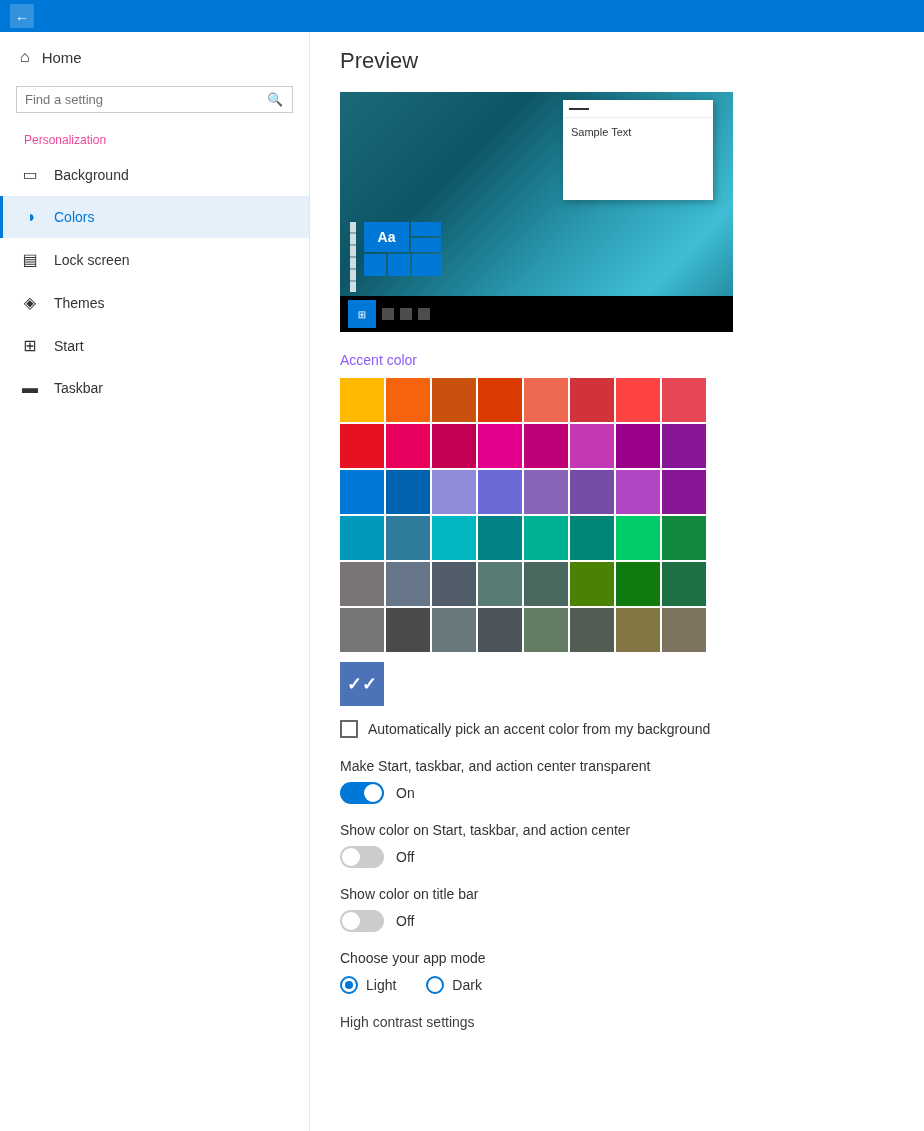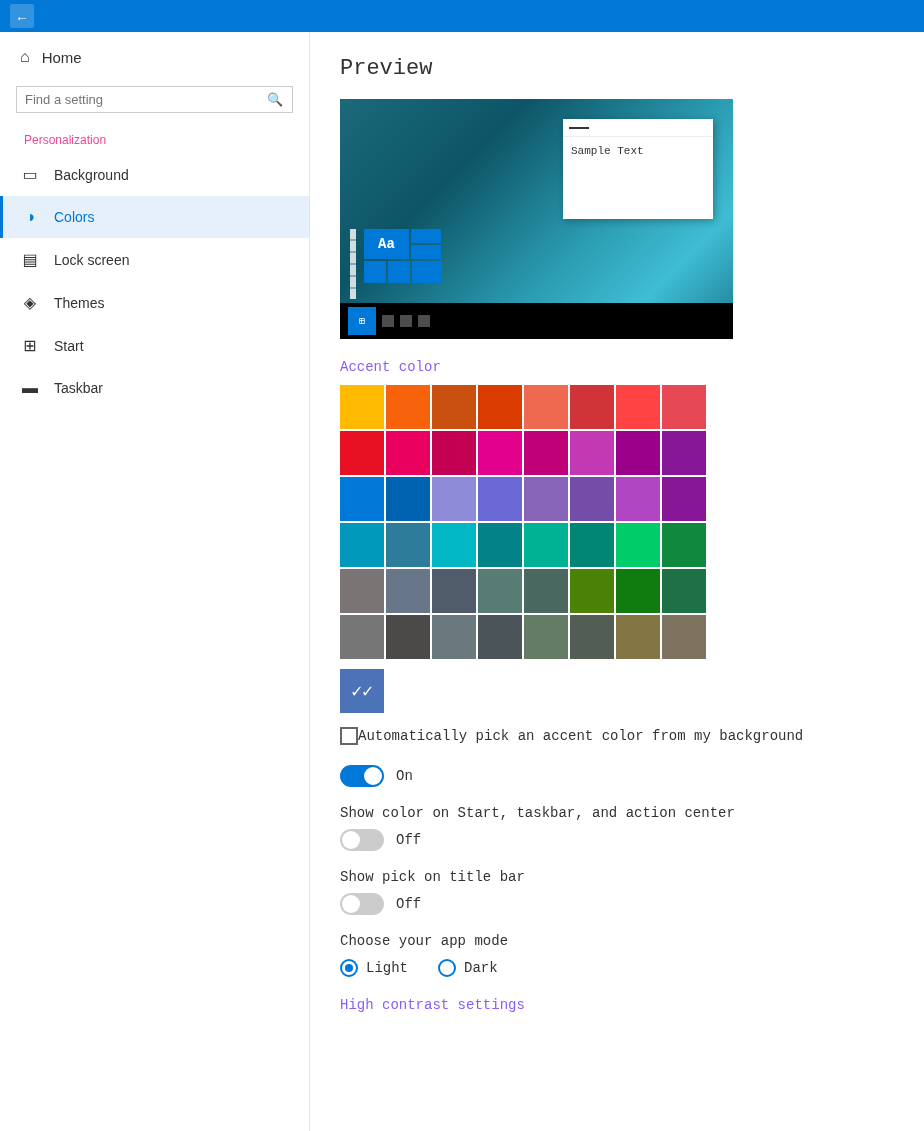--- a/index.html
+++ b/index.html
@@ -87,23 +87,22 @@
       color: #0078d7;
       border-left: 3px solid #0078d7;
       padding-left: 17px;
     }
     .sidebar-item .item-icon { font-size: 16px; width: 20px; text-align: center; }
 
     
     .main-content {
       flex: 1;
       background: #fff;
-      padding: 24px 30px;
+      padding: 16px 30px;
       overflow-y: auto;
-      font-family: Liberation Mono, monospace;
     }
 
     .page-title { font-size: 22px; font-weight: 300; margin-bottom: 18px; color: #333; }
 
     
     .preview-box {
       width: 393px;
       height: 240px;
       background: #2a7a8a;
       position: relative;
@@ -133,21 +132,21 @@
       left: 10px;
       bottom: 40px;
       display: flex;
       flex-direction: column;
       gap: 2px;
     }
 
     .preview-window {
       position: absolute;
       right: 20px;
-      top: 20px;
+      top: 8px;
       width: 150px;
       height: 100px;
       background: #fff;
       border: none;
       box-shadow: 2px 2px 8px rgba(0,0,0,0.3);
     }
     .preview-window-titlebar {
       height: 18px;
       background: #fff;
       display: flex;
@@ -180,20 +179,21 @@
       content: '✓';
       color: white;
       font-size: 18px;
       font-weight: bold;
     }
 
     
     .checkbox-row {
       display: flex;
       align-items: center;
+      gap: 10px;
       margin: 14px 0 20px;
     }
     .checkbox-box {
       width: 18px; height: 18px;
       border: 2px solid #666;
       background: #fff;
       flex-shrink: 0;
       cursor: pointer;
     }
     .checkbox-label { font-size: 14px; color: #333; }
@@ -238,21 +238,21 @@
     .radio-circle.selected::after {
       content: '';
       width: 8px; height: 8px;
       border-radius: 50%;
       background: #0078d7;
       display: block;
     }
     .radio-label { font-size: 14px; color: #333; }
 
     
-    .link { color: #8b5cf6; font-size: 14px; cursor: pointer; text-decoration: none; }
+    .link { color: #404040; font-size: 14px; cursor: pointer; text-decoration: none; }
 
     
     .sidebar-item.active { border-left: 3px solid #0078d7; padding-left: 17px; }
   </style>
 </head>
 <body>
 
 <div class="title-bar">
   <button class="title-bar-back">←</button>
   <span class="title-bar-title">Settings</span>
@@ -417,20 +417,21 @@
     </div>
 
     
     <div class="checkbox-row">
       <div class="checkbox-box"></div>
       <span class="checkbox-label">Automatically pick an accent color from my background</span>
     </div>
 
     
     <div class="toggle-section">
+      <div class="toggle-section-label">Make Start, taskbar, and action center transparent</div>
       <div class="toggle-row">
         <div class="toggle on">
           <div class="toggle-knob"></div>
         </div>
         <span class="toggle-state-label">On</span>
       </div>
     </div>
 
     
     <div class="toggle-section">
@@ -438,21 +439,21 @@
       <div class="toggle-row">
         <div class="toggle off">
           <div class="toggle-knob"></div>
         </div>
         <span class="toggle-state-label">Off</span>
       </div>
     </div>
 
     
     <div class="toggle-section">
-      <div class="toggle-section-label">Show pick on title bar</div>
+      <div class="toggle-section-label">Show color on title bar</div>
       <div class="toggle-row">
         <div class="toggle off">
           <div class="toggle-knob"></div>
         </div>
         <span class="toggle-state-label">Off</span>
       </div>
     </div>
 
     
     <div style="margin-bottom:20px;">

